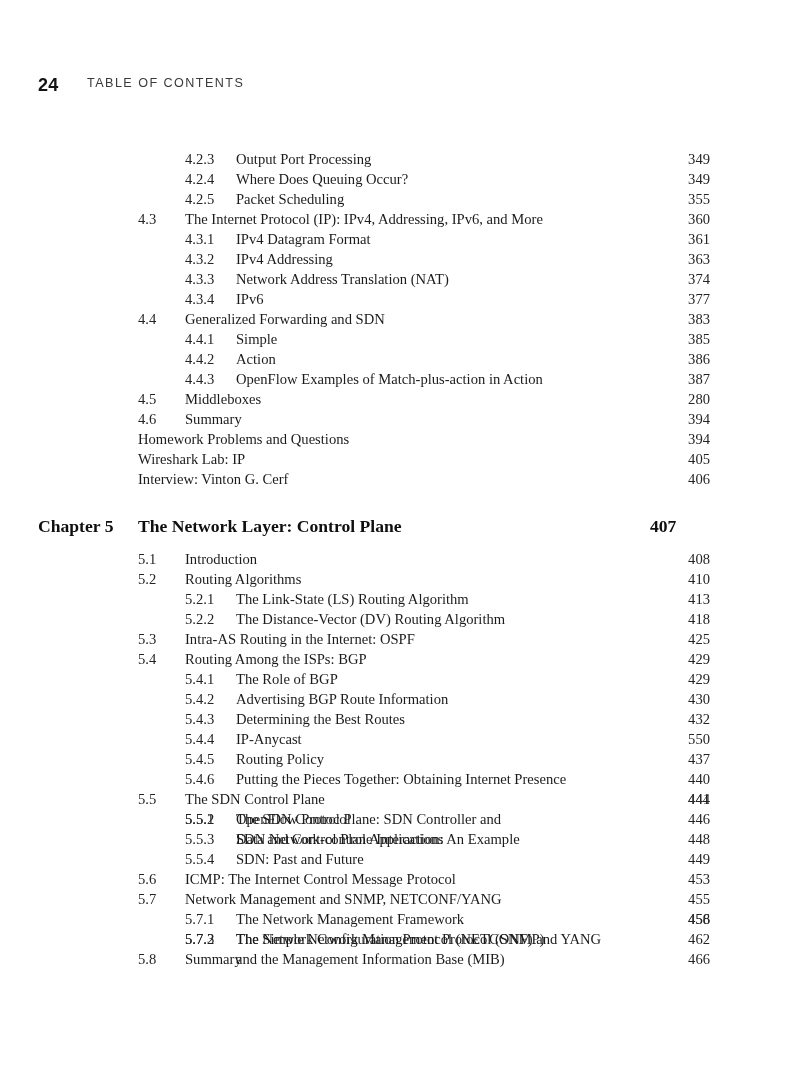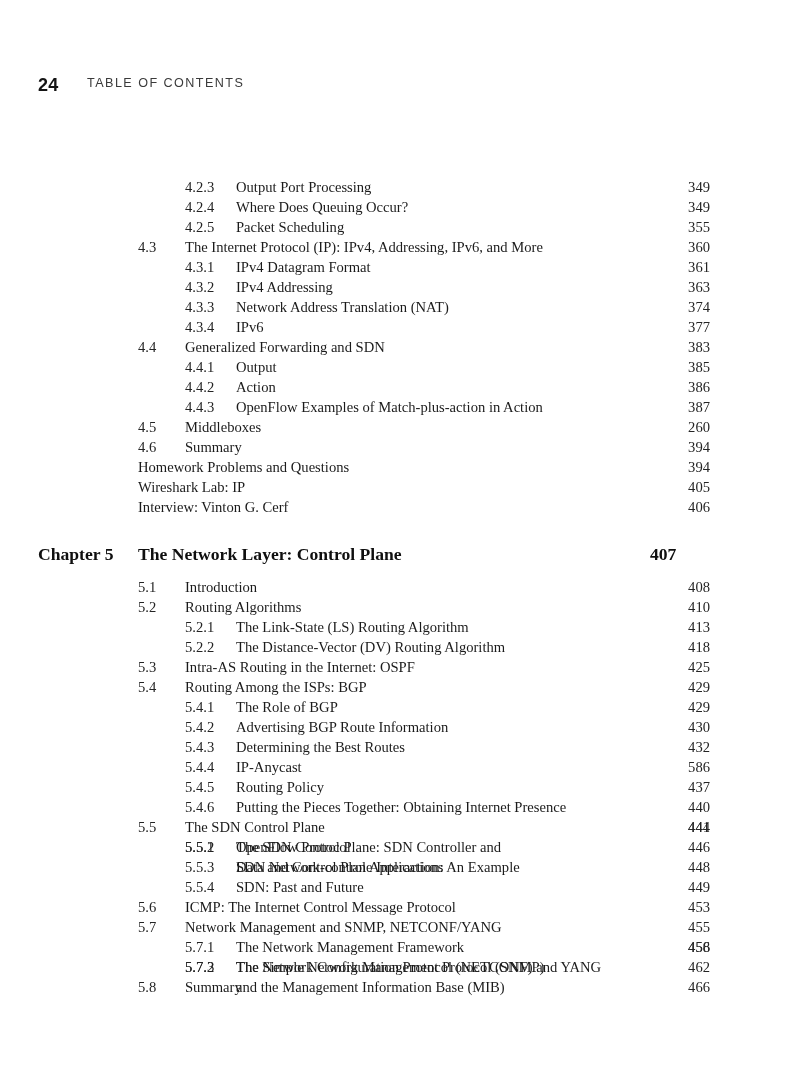--- a/index.html
+++ b/index.html
@@ -43,21 +43,20 @@
     letter-spacing: 1.45px;
     color: #3a3a3a;
   }
 
   
   .toc {
     position: absolute;
     top: 149px;
     left: 38px;
     width: 672px;
-    margin-top: 28px;
   }
 
   .row {
     position: relative;
     height: 20px;
     line-height: 20px;
     font-size: 14.6px;
   }
   .row.tall { height: auto; }
 
@@ -194,37 +193,37 @@
         <span class="title">IPv6</span>
         <span class="page">377</span>
       </div>
       <div class="row lvl2">
         <span class="num">4.4</span>
         <span class="title">Generalized Forwarding and SDN</span>
         <span class="page">383</span>
       </div>
       <div class="row lvl3">
         <span class="num">4.4.1</span>
-        <span class="title">Output</span>
+        <span class="title">Simple</span>
         <span class="page">385</span>
       </div>
       <div class="row lvl3">
         <span class="num">4.4.2</span>
         <span class="title">Action</span>
         <span class="page">386</span>
       </div>
       <div class="row lvl3">
         <span class="num">4.4.3</span>
         <span class="title">OpenFlow Examples of Match-plus-action in Action</span>
         <span class="page">387</span>
       </div>
       <div class="row lvl2">
         <span class="num">4.5</span>
         <span class="title">Middleboxes</span>
-        <span class="page">260</span>
+        <span class="page">280</span>
       </div>
       <div class="row lvl2">
         <span class="num">4.6</span>
         <span class="title">Summary</span>
         <span class="page">394</span>
       </div>
       <div class="row lvl1">
         <span class="title">Homework Problems and Questions</span>
         <span class="page">394</span>
       </div>
@@ -286,21 +285,21 @@
         <span class="page">430</span>
       </div>
       <div class="row lvl3">
         <span class="num">5.4.3</span>
         <span class="title">Determining the Best Routes</span>
         <span class="page">432</span>
       </div>
       <div class="row lvl3">
         <span class="num">5.4.4</span>
         <span class="title">IP-Anycast</span>
-        <span class="page">586</span>
+        <span class="page">550</span>
       </div>
       <div class="row lvl3">
         <span class="num">5.4.5</span>
         <span class="title">Routing Policy</span>
         <span class="page">437</span>
       </div>
       <div class="row lvl3">
         <span class="num">5.4.6</span>
         <span class="title">Putting the Pieces Together: Obtaining Internet Presence</span>
         <span class="page">440</span>

